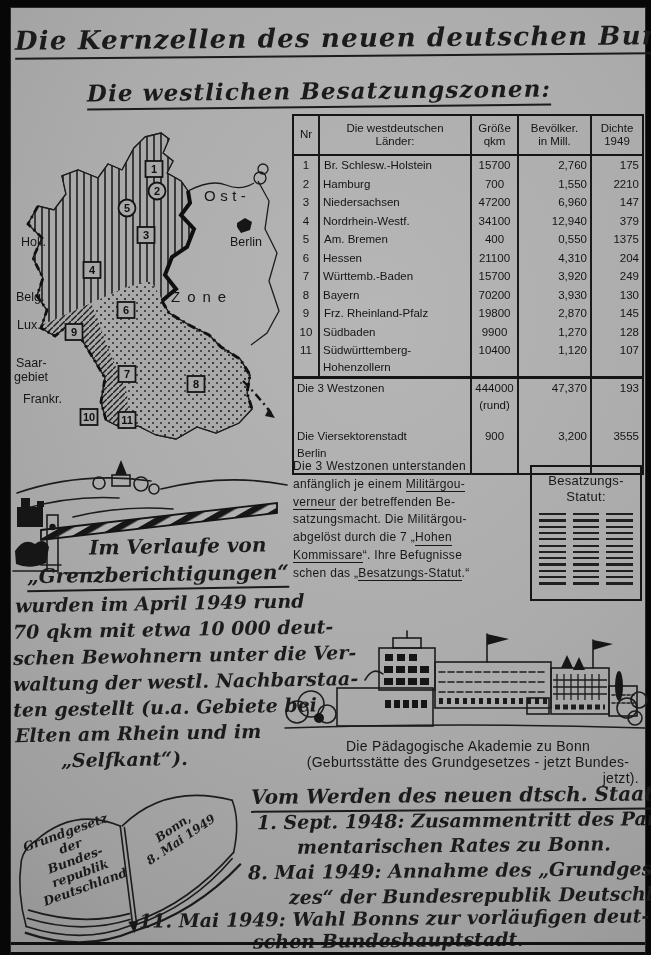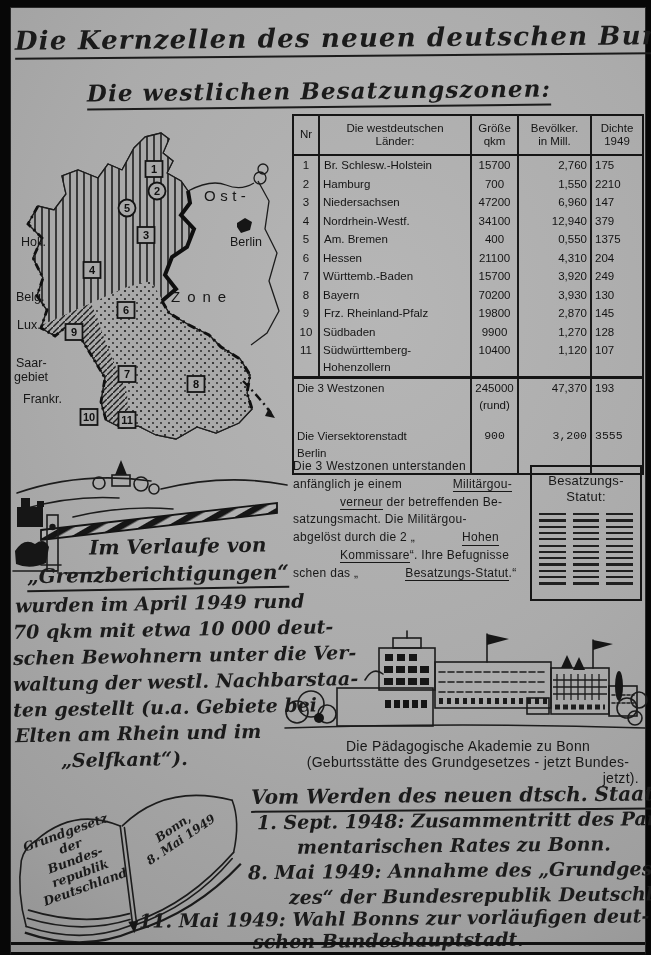--- a/index.html
+++ b/index.html
@@ -26,31 +26,31 @@
     font-family:"Liberation Sans",sans-serif;color:#141414;border:2.5px solid #151515;}
   table.laender th,table.laender td{border-left:2px solid #1a1a1a;white-space:pre-line;padding:1px 3px;}
   table.laender th:first-child,table.laender td:first-child{border-left:none;}
   table.laender thead th{height:36px;font-size:11.5px;font-weight:400;line-height:1.15;border-bottom:2.5px solid #151515;vertical-align:middle;}
   table.laender tbody td{font-size:11.5px;line-height:16.5px;vertical-align:top;}
   td.nr{text-align:center;}
   td.land{padding-left:26px;}
   td.land.flush{padding-left:4px;}
   td.gr{text-align:center;padding-right:3px;}
   td.bev{text-align:right;padding-right:13px;}
-  td.di{text-align:left;}
+  td.di{text-align:right;}
   tbody.summary{border-top:3px solid #151515;}
   tbody.summary td{font-size:12px;}
   tbody.summary tr:first-child td{height:46px;}
   tbody.summary tr:last-child td{height:44px;}
   td.sl{padding-left:4px;}
   td.sg{font-size:10.5px;line-height:13px;}
-  td.vb{vertical-align:bottom;font-family:Liberation Mono, monospace;}
+  td.vb{vertical-align:bottom;}
 
   .bz{position:absolute;left:282px;top:450px;width:240px;font-size:12px;line-height:17.8px;}
-  .bz-line .u{border-bottom:1.8px solid #181818;padding-bottom:.5px;margin-left:47px;}
+  .bz-line .u{border-bottom:1.8px solid #181818;padding-bottom:.5px;}
 
   .statut{position:absolute;left:519px;top:457px;width:112px;height:136px;border:2.5px solid #161616;box-sizing:border-box;padding:6px 7px;}
   .statut-title{font-size:13px;line-height:1.25;text-align:center;white-space:pre-line;}
   .statut-cols{display:flex;gap:7px;margin-top:7px;}
   .scol{flex:1;height:76px;background:repeating-linear-gradient(to bottom,#202020 0 2.2px,transparent 2.2px 6.3px);}
 
   .barrier{position:absolute;left:0;top:443px;}
   .akademie{position:absolute;left:270px;top:620px;}
   .akcap{position:absolute;left:278px;top:730px;width:358px;font-size:14px;line-height:16px;text-align:center;}
   .akcap .right{text-align:right;padding-right:8px;}
@@ -282,41 +282,41 @@
             <td class="land">Südwürttemberg-
 Hohenzollern</td>
             <td class="gr">10400</td>
             <td class="bev">1,120</td>
             <td class="di">107</td>
           </tr>
         </tbody>
     <tbody id="tsummary" class="summary">
           <tr>
             <td colspan="2" class="sl">Die 3 Westzonen</td>
-            <td class="gr sg">245000
+            <td class="gr sg">444000
 (rund)</td>
             <td class="bev">47,370</td>
             <td class="di">193</td>
           </tr>
           <tr>
             <td colspan="2" class="sl">Die Viersektorenstadt
 Berlin</td>
             <td class="gr vb">900</td>
             <td class="bev vb">3,200</td>
             <td class="di vb">3555</td>
           </tr>
         </tbody>
   </table>
 
   <div class="bz print" id="bz">
         <div class="bz-line"><span>Die 3 Westzonen unterstanden</span></div>
         <div class="bz-line"><span>anfänglich je einem </span><span class="u">Militärgou-</span></div>
         <div class="bz-line"><span class="u">verneur</span><span> der betreffenden Be-</span></div>
         <div class="bz-line"><span>satzungsmacht. Die Militärgou-</span></div>
-        <div class="bz-line"><span>abgelöst durch die 2 „</span><span class="u">Hohen</span></div>
+        <div class="bz-line"><span>abgelöst durch die 7 „</span><span class="u">Hohen</span></div>
         <div class="bz-line"><span class="u">Kommissare</span><span>“. Ihre Befugnisse</span></div>
         <div class="bz-line"><span>schen das „</span><span class="u">Besatzungs-Statut</span><span>.“</span></div>
       </div>
 
   <div class="statut print">
     <div class="statut-title">Besatzungs-
 Statut:</div>
     <div class="statut-cols">
       <div class="scol"></div>
       <div class="scol"></div>

